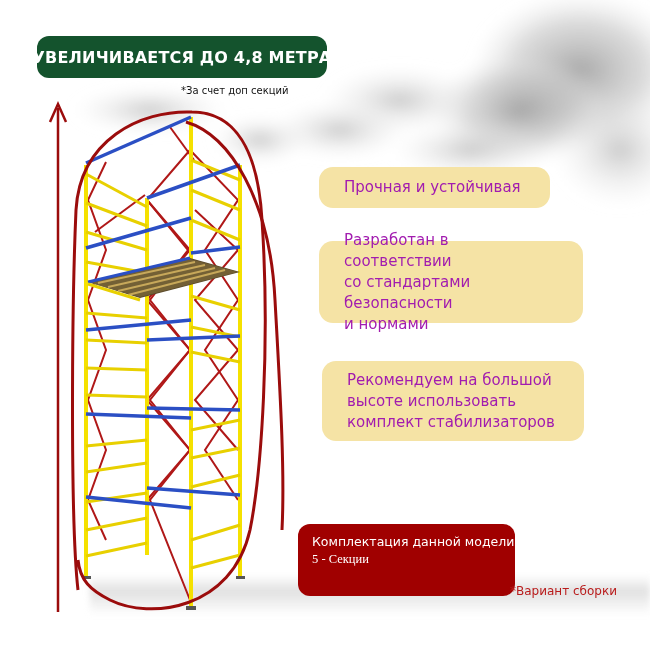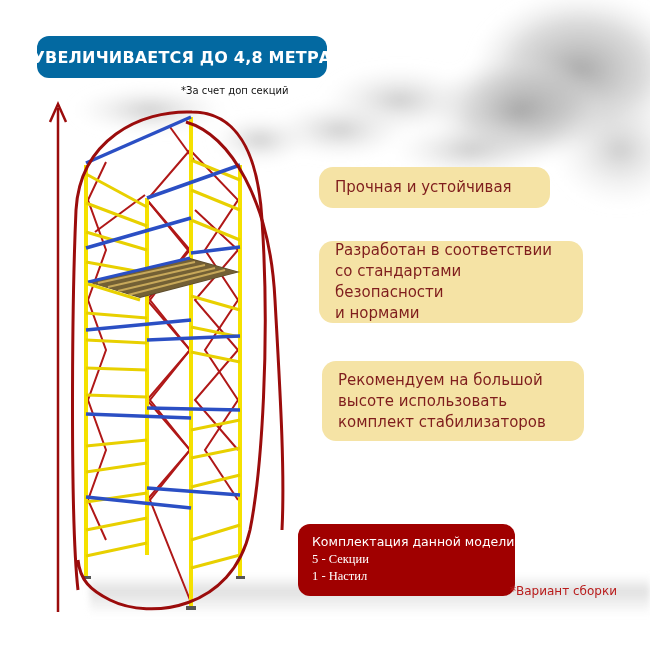--- a/index.html
+++ b/index.html
@@ -3,34 +3,34 @@
   <meta charset="utf-8">
   <style>
     * { box-sizing: border-box; margin: 0; padding: 0; }
     html, body { width: 650px; height: 650px; overflow: hidden; background: #ffffff; }
     body { position: relative; font-family: "DejaVu Sans", "Liberation Sans", sans-serif; }
 
     .clouds { position: absolute; inset: 0; pointer-events: none; }
 
     .title-badge {
       position: absolute; left: 37px; top: 36px; width: 290px; height: 42px;
-      background: #0369a1; border-radius: 12px;
+      background: #14532d; border-radius: 12px;
       color: #ffffff; font-weight: bold; font-size: 16px; letter-spacing: 0.2px;
       display: flex; align-items: center; justify-content: center;
       white-space: nowrap;
     }
     .subnote {
       position: absolute; left: 181px; top: 85px;
       font-size: 10px; color: #111; white-space: nowrap; text-align: center;
     }
 
     .feature {
       position: absolute; background: #f5e3a5; border-radius: 14px;
-      color: #7f1d1d; font-size: 15px; line-height: 21px;
-      padding: 0 16px; display: flex; align-items: center;
+      color: #a21caf; font-size: 15px; line-height: 21px;
+      padding: 0 25px; display: flex; align-items: center;
     }
     .feature span { display: block; white-space: pre-line; }
     .f1 { left: 319px; top: 167px; width: 231px; height: 41px; }
     .f2 { left: 319px; top: 241px; width: 264px; height: 82px; }
     .f3 { left: 322px; top: 361px; width: 262px; height: 80px; }
 
     .kit {
       position: absolute; left: 298px; top: 524px; width: 217px; height: 72px;
       background: #a00000; border-radius: 12px; color: #fff;
       padding: 9px 14px; font-size: 12.5px; line-height: 17px;
@@ -186,16 +186,15 @@
 </div>
 <div class="feature f3">
   <span>Рекомендуем на большой
 высоте использовать
 комплект стабилизаторов</span>
 </div>
 
 <div class="kit">
   <span class="kit-title">Комплектация данной модели:</span>
   <span class="kit-line">5 - Секции</span>
-  <span class="kit-line">1 - Настил</span>
 </div>
 
 <div class="variant">*Вариант сборки</div>
 
 </body></html>

